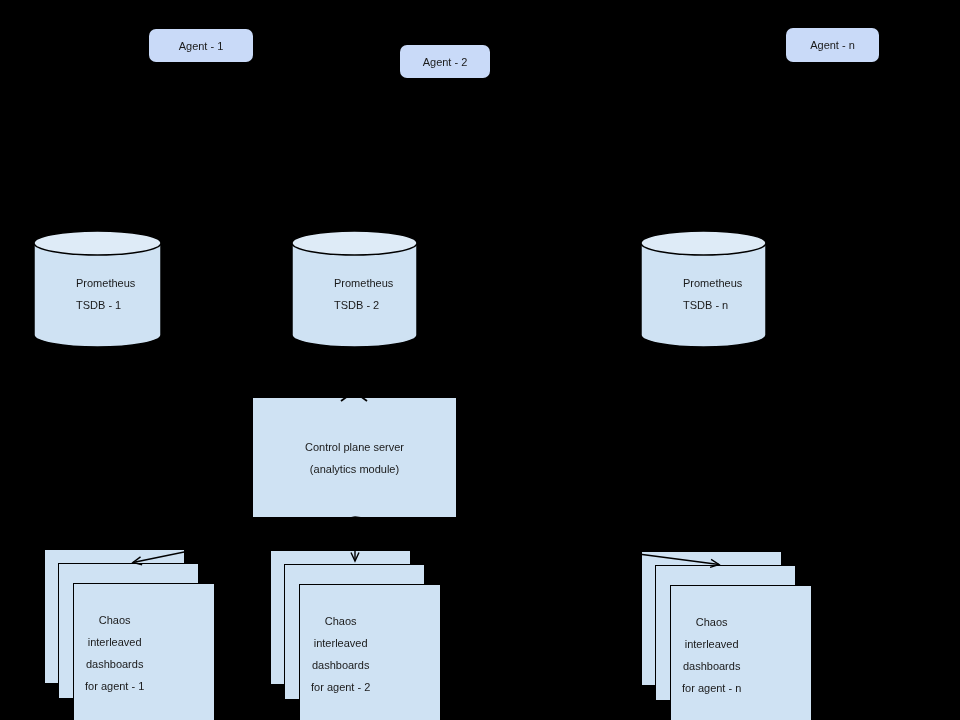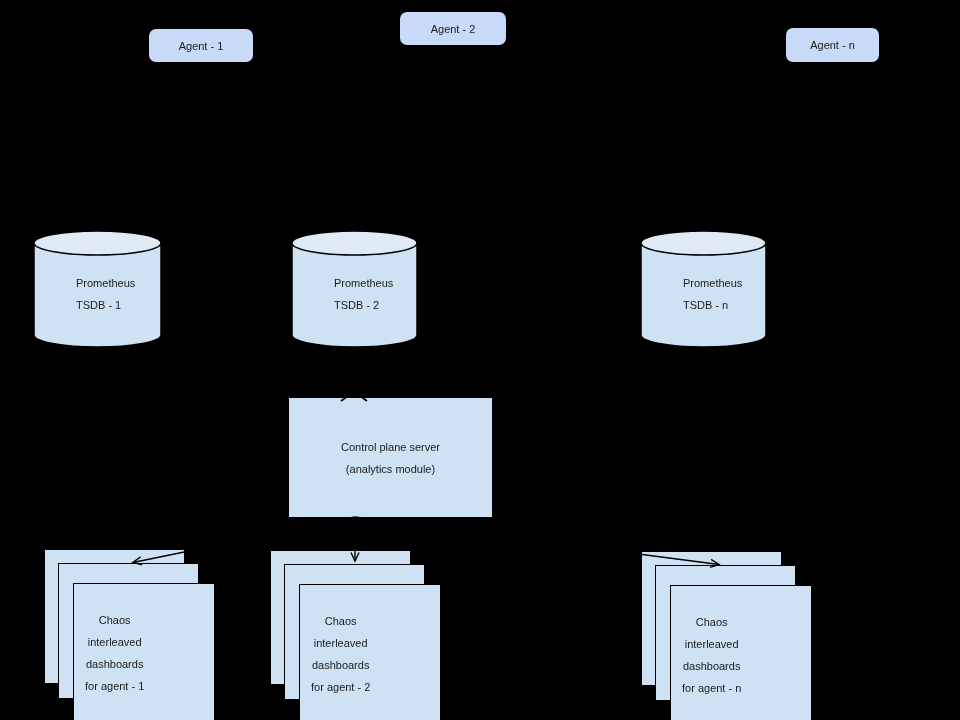--- a/index.html
+++ b/index.html
@@ -17,21 +17,21 @@
   }
   
   .cylinder{position:absolute;}
   .cyl-svg{position:absolute;left:0;top:0;display:block;}
   .cyl-body{fill:var(--node-fill,#cfe2f3);stroke:var(--outline,#000);stroke-width:1.5;}
   .cyl-top{fill:var(--cylinder-top-fill,#deebf7);stroke:var(--outline,#000);stroke-width:1.5;}
   .cyl-label{position:absolute;left:11px;top:42px;margin-left:32px;}
   
   .control{
     position:absolute;display:flex;align-items:center;justify-content:center;
-    background:var(--node-fill,#cfe2f3);text-align:center;margin-left:36px;
+    background:var(--node-fill,#cfe2f3);text-align:center;
   }
   
   .stack{position:absolute;width:172px;height:178px;}
   .sheet{position:absolute;background:var(--node-fill,#cfe2f3);border:1px solid var(--outline,#000);box-sizing:border-box;}
   .s-back{left:0;top:0;width:141px;height:135px;}
   .s-mid{left:14px;top:14px;width:141px;height:136px;}
   .s-front{left:29px;top:34px;width:142px;height:142px;}
   .sheet-label{position:absolute;left:11px;top:25px;text-align:center;}
   
   .overlay{position:absolute;left:0;top:0;pointer-events:none;}
@@ -39,21 +39,21 @@
   .edge-head{stroke:var(--outline,#000);stroke-width:1.8;fill:none;}
 </style>
 </head>
 <body>
 
 <div class="canvas">
 
   <div class="agent" style="left:149px;top:29px;width:104px;height:33px">
     <span class="node-label">Agent - 1</span>
   </div>
-  <div class="agent" style="left:400px;top:12px;width:106px;height:33px">
+  <div class="agent" style="left:400px;top:45px;width:90px;height:33px">
     <span class="node-label">Agent - 2</span>
   </div>
   <div class="agent" style="left:786px;top:28px;width:93px;height:34px">
     <span class="node-label">Agent - n</span>
   </div>
 
   <div class="cylinder" style="left:33px;top:230px;width:129px;height:118px">
     <svg class="cyl-svg" width="129" height="118" viewBox="0 0 129 118">
       <path class="cyl-body" d="M1,13 V105 A63.5,12 0 0 0 128,105 V13"></path>
       <ellipse class="cyl-top" cx="64.5" cy="13" rx="63.5" ry="12"></ellipse>

